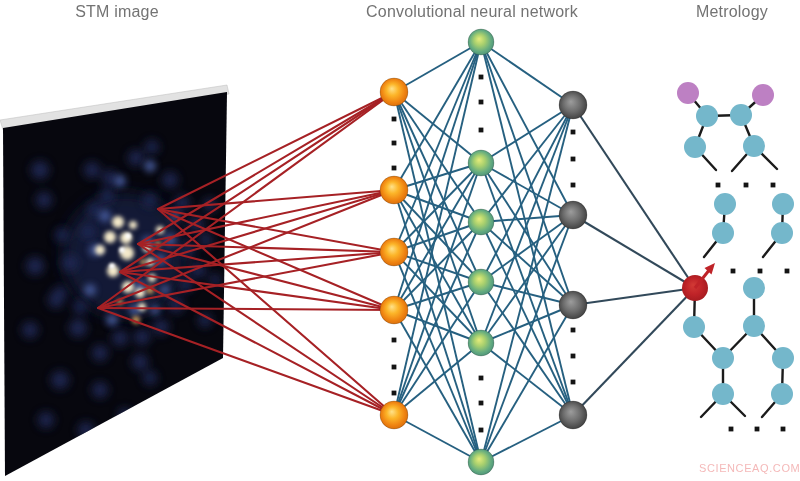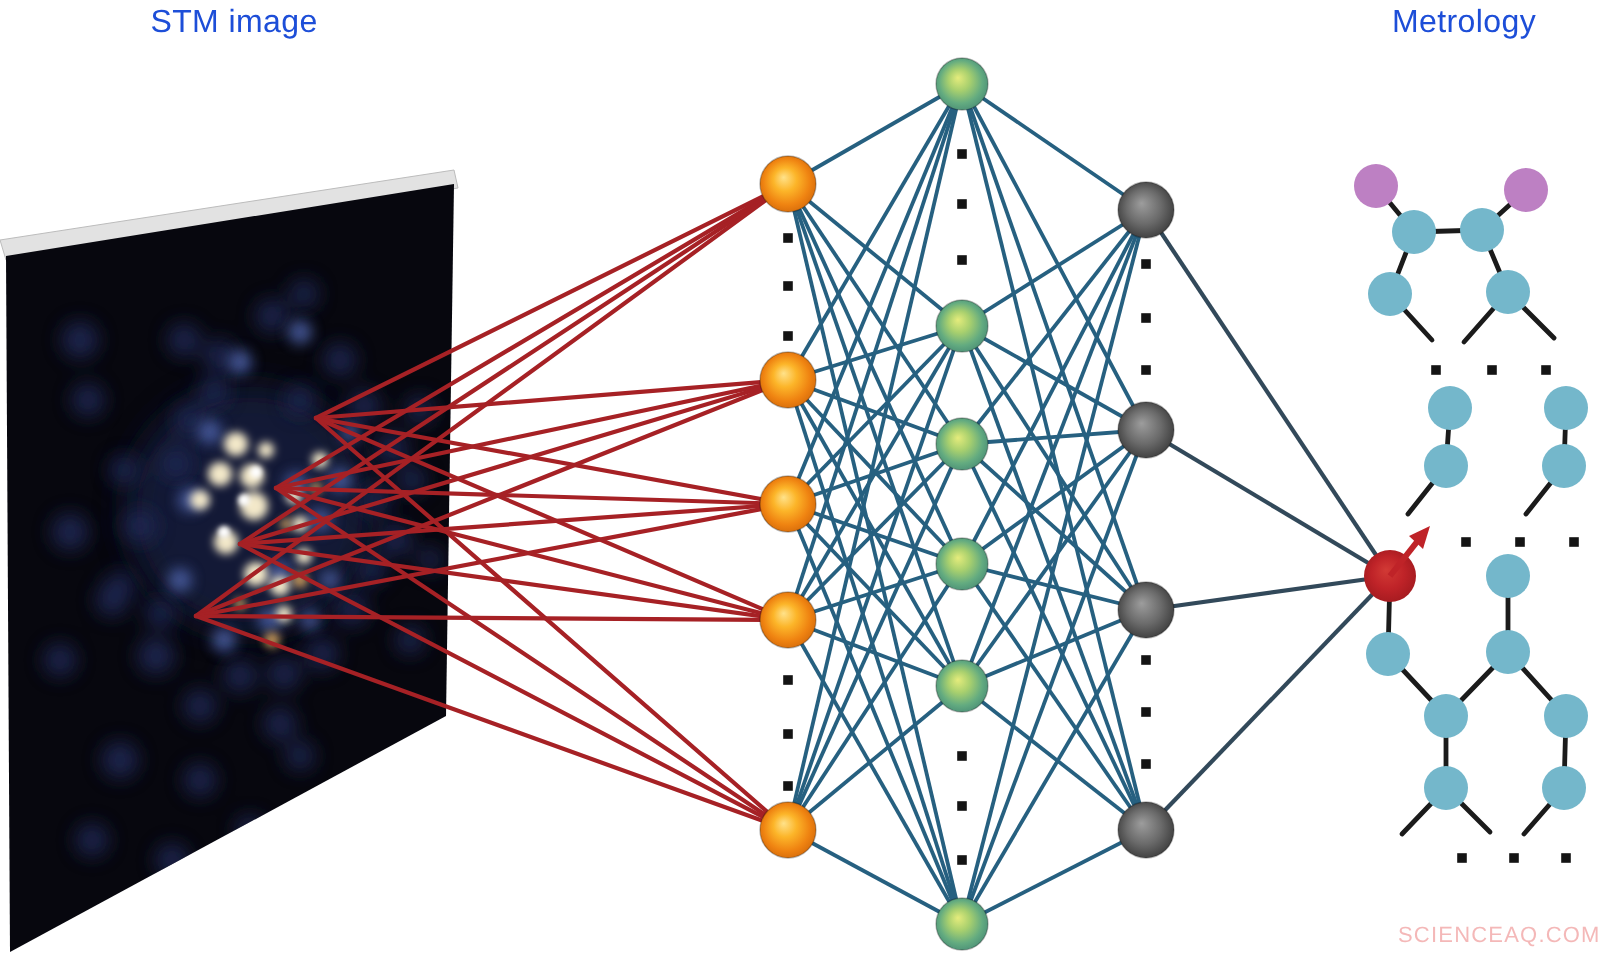--- a/index.html
+++ b/index.html
@@ -2,21 +2,21 @@
 <html><head>
 <meta charset="utf-8">
 <style>
   html,body{margin:0;padding:0;background:#fff;}
   #figure{
     position:relative;width:800px;height:481px;background:#fff;overflow:hidden;
     font-family:"Liberation Sans", sans-serif;
   }
   .hdr{
     position:absolute;top:3px;transform:translateX(-50%);
-    font-size:16px;color:#1d4ed8;letter-spacing:.2px;white-space:nowrap;
+    font-size:16px;color:#737373;letter-spacing:.2px;white-space:nowrap;
   }
   #hdr-stm{left:117px;}
   #hdr-cnn{left:472px;}
   #hdr-met{left:732px;}
   #watermark{
     position:absolute;left:699px;top:462px;font-size:11px;letter-spacing:.6px;
     color:rgba(238,140,140,.62);white-space:nowrap;font-weight:normal;
   }
   svg{position:absolute;left:0;top:0;}
 </style>
@@ -340,15 +340,16 @@
         <circle cx="688" cy="93" r="11" fill="#bd80c3"></circle>
         <circle cx="763" cy="95" r="11" fill="#bd80c3"></circle>
       </g>
       <g>
         <circle cx="695" cy="288" r="13" fill="url(#gR)"></circle>
         <line x1="695" y1="288" x2="710" y2="269" stroke="#bf2328" stroke-width="3"></line>
         <polygon points="715,263 711.5,274.5 704.5,268" fill="#bf2328"></polygon>
       </g>
     </svg>
   <div class="hdr" id="hdr-stm">STM image</div>
+  <div class="hdr" id="hdr-cnn">Convolutional neural network</div>
   <div class="hdr" id="hdr-met">Metrology</div>
   <div id="watermark">SCIENCEAQ.COM</div>
 </div>
 
 </body></html>

